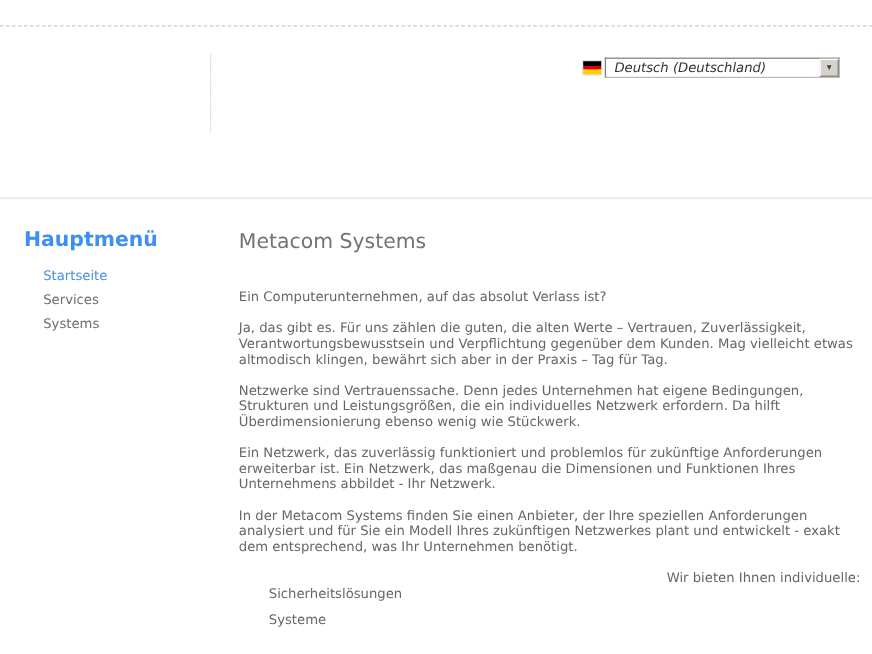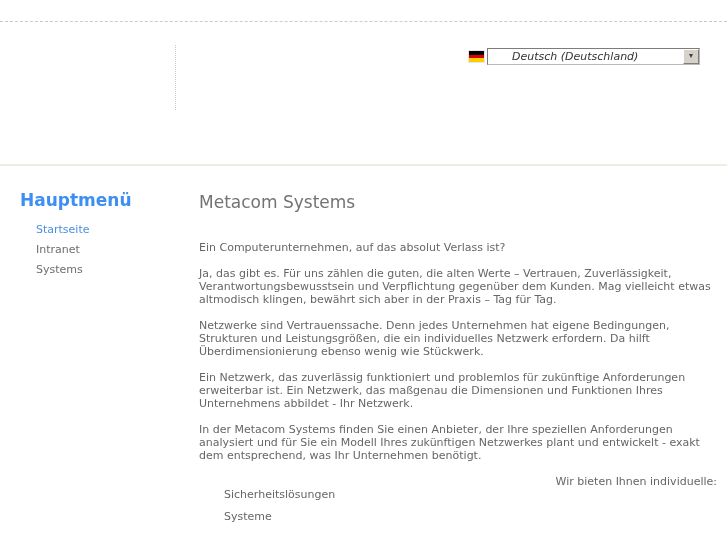--- a/index.html
+++ b/index.html
@@ -38,21 +38,21 @@
     display: flex; flex-direction: column;
     box-shadow: 0 0 0 1px #e6e6e6;
   }
   .flag .stripe { flex: 1; }
   .select-box {
     position: relative; width: 187px; height: 15px;
     background: #ffffff;
     border: 1px solid #7c7c7c;
     border-right-color: #b9b9b9; border-bottom-color: #b9b9b9;
     font-size: 11px; font-style: italic; color: #333333;
-    line-height: 15px; padding-left: 24px; box-sizing: content-box;
+    line-height: 15px; padding-left: 7px; box-sizing: content-box;
     cursor: default;
   }
   .select-btn {
     position: absolute; right: 0; top: 0; width: 14px; height: 13px;
     background: #d6d2ca;
     border-top: 1px solid #ffffff; border-left: 1px solid #ffffff;
     border-right: 1px solid #7e7e7e; border-bottom: 1px solid #7e7e7e;
     font-size: 8px; font-style: normal; color: #404040;
     text-align: center; line-height: 12px;
   }
@@ -111,21 +111,21 @@
 
   <div class="main">
 
     <div class="sidebar">
       <h2 class="sidebar-title">Hauptmenü</h2>
       <ul class="menu">
         <li class="active">
           <a href="#">Startseite</a>
         </li>
         <li>
-          <a href="#">Intranet</a>
+          <a href="#">Services</a>
         </li>
         <li>
           <a href="#">Systems</a>
         </li>
       </ul>
     </div>
 
     <div class="content">
       <h1 class="content-title">Metacom Systems</h1>
 

